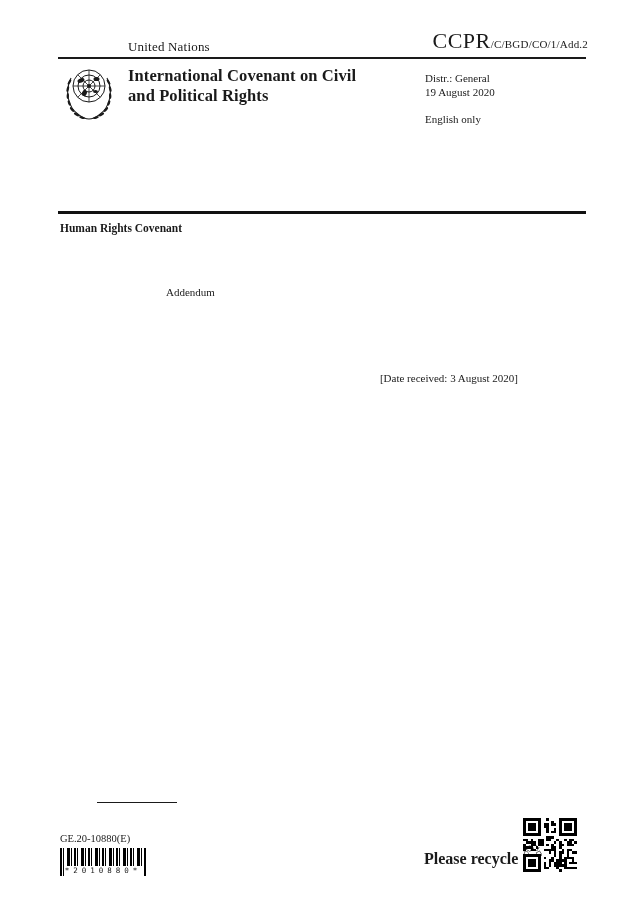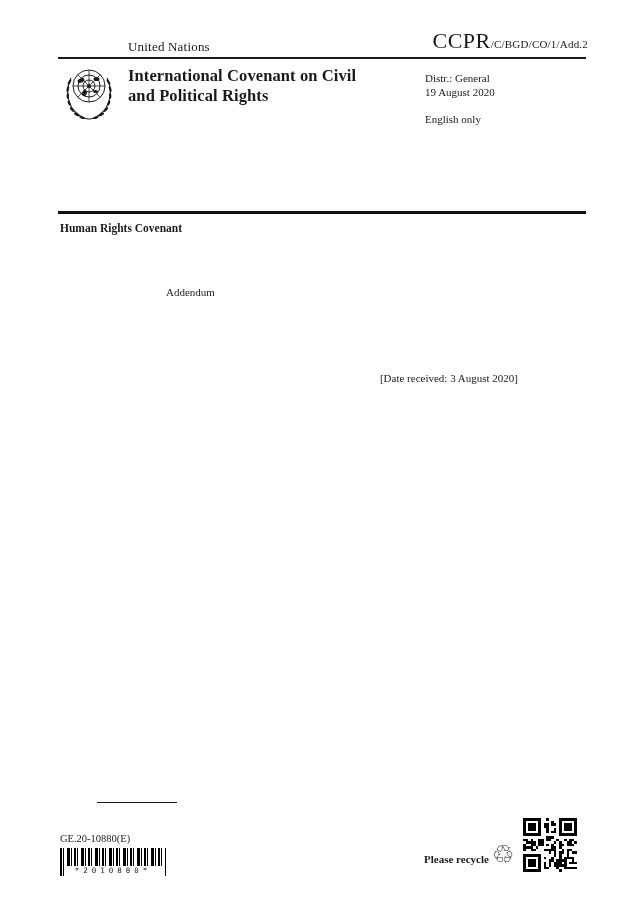--- a/index.html
+++ b/index.html
@@ -80,39 +80,39 @@
     position: absolute; left: 112px; top: 809px;
     font-size: 10px;
   }
   .footnote .marker { margin-right: 9px; }
   .ge-number {
     position: absolute; left: 60px; top: 833px;
     font-size: 10.5px;
   }
   .barcode {
     position: absolute; left: 60px; top: 848px;
-    width: 106px; height: 28px;
+    width: 86px; height: 28px;
     background: repeating-linear-gradient(90deg,
       #000 0px, #000 2px, #fff 2px, #fff 3px,
       #000 3px, #000 4px, #fff 4px, #fff 7px,
       #000 7px, #000 10px, #fff 10px, #fff 11px,
       #000 11px, #000 12px, #fff 12px, #fff 14px);
   }
   .barcode-label {
     position: absolute; left: 4px; right: 4px; bottom: 0; height: 10px;
     background: #fff;
     font-family: "DejaVu Sans Mono", monospace;
     font-size: 7.5px; line-height: 10px;
     text-align: center; letter-spacing: 4px; white-space: nowrap;
   }
   .recycle-block {
     position: absolute; left: 424px; top: 845px;
     display: flex; align-items: center;
   }
-  .recycle-label { font-size: 11px; font-weight: bold; }
+  .recycle-label { font-size: 16px; font-weight: bold; }
   .recycle-icon {
     font-family: "DejaVu Sans", sans-serif;
     font-size: 25px; line-height: 28px; margin-left: 3px;
     transform: translateY(-4px);
   }
   .qr-code {
     position: absolute; left: 523px; top: 818px;
     width: 54px; height: 54px;
   }
   .qr-code svg { display: block; width: 54px; height: 54px; }

